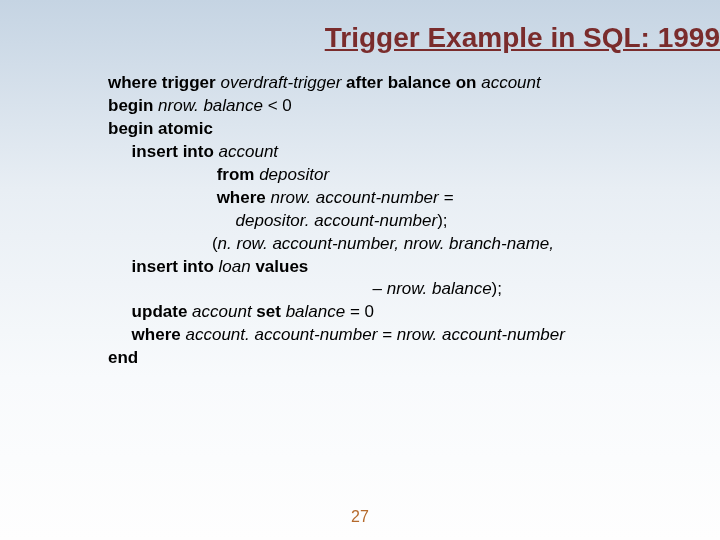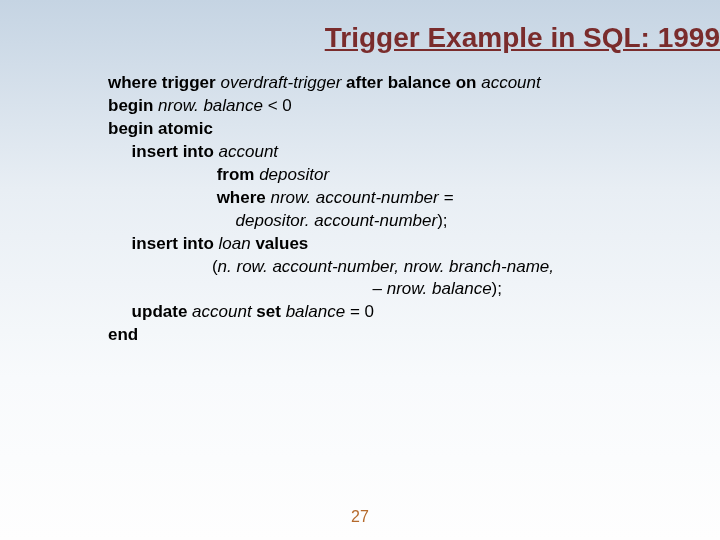--- a/index.html
+++ b/index.html
@@ -44,20 +44,21 @@
 <div class="title">Trigger Example in SQL: 1999</div>
 
 <div class="code-block">
   <div class="line"><span class="kw">where trigger </span><span class="it">overdraft-trigger </span><span class="kw">after balance on </span><span class="it">account</span></div>
   <div class="line"><span class="kw">begin </span><span class="it">nrow. balance </span><span class="pl">&lt; 0</span></div>
   <div class="line"><span class="kw">begin atomic</span></div>
   <div class="line"><span class="kw">     insert into </span><span class="it">account</span></div>
   <div class="line"><span class="pl">                       </span><span class="kw">from </span><span class="it">depositor</span></div>
   <div class="line"><span class="pl">                       </span><span class="kw">where </span><span class="it">nrow. account-number =</span></div>
   <div class="line"><span class="pl">                           </span><span class="it">depositor. account-number</span><span class="pl">);</span></div>
+  <div class="line"><span class="pl">                      (</span><span class="it">n. row. account-number, nrow. branch-name,</span></div>
   <div class="line"><span class="kw">     insert into </span><span class="it">loan </span><span class="kw">values</span></div>
-  <div class="line"><span class="pl">                      (</span><span class="it">n. row. account-number, nrow. branch-name,</span></div>
   <div class="line"><span class="pl">                                                        – </span><span class="it">nrow. balance</span><span class="pl">);</span></div>
   <div class="line"><span class="kw">     update </span><span class="it">account </span><span class="kw">set </span><span class="it">balance </span><span class="pl">= 0</span></div>
+  <div class="line"><span class="kw">     where </span><span class="it">account. account-number = nrow. account-number</span></div>
   <div class="line"><span class="kw">end</span></div>
 </div>
 
 <div class="page-num">27</div>
 
 </body></html>

